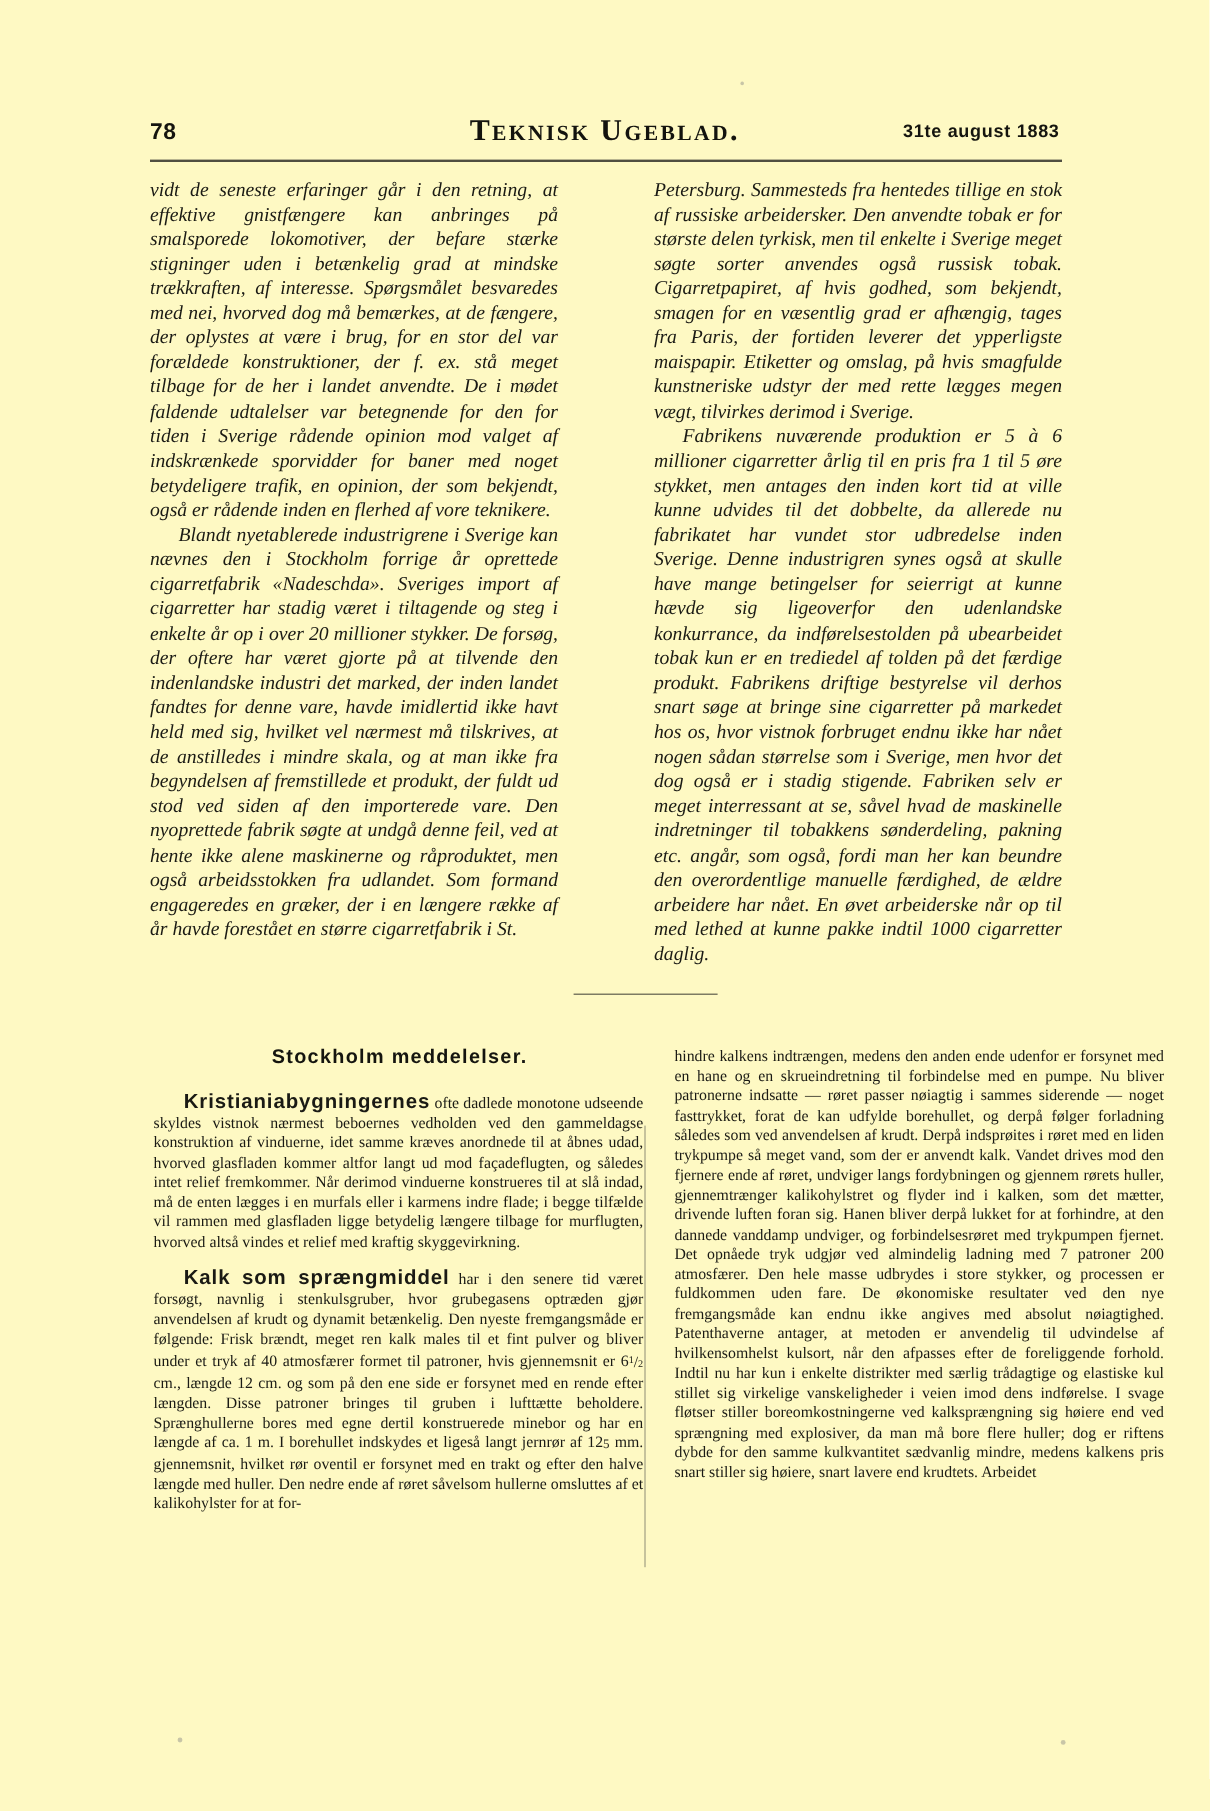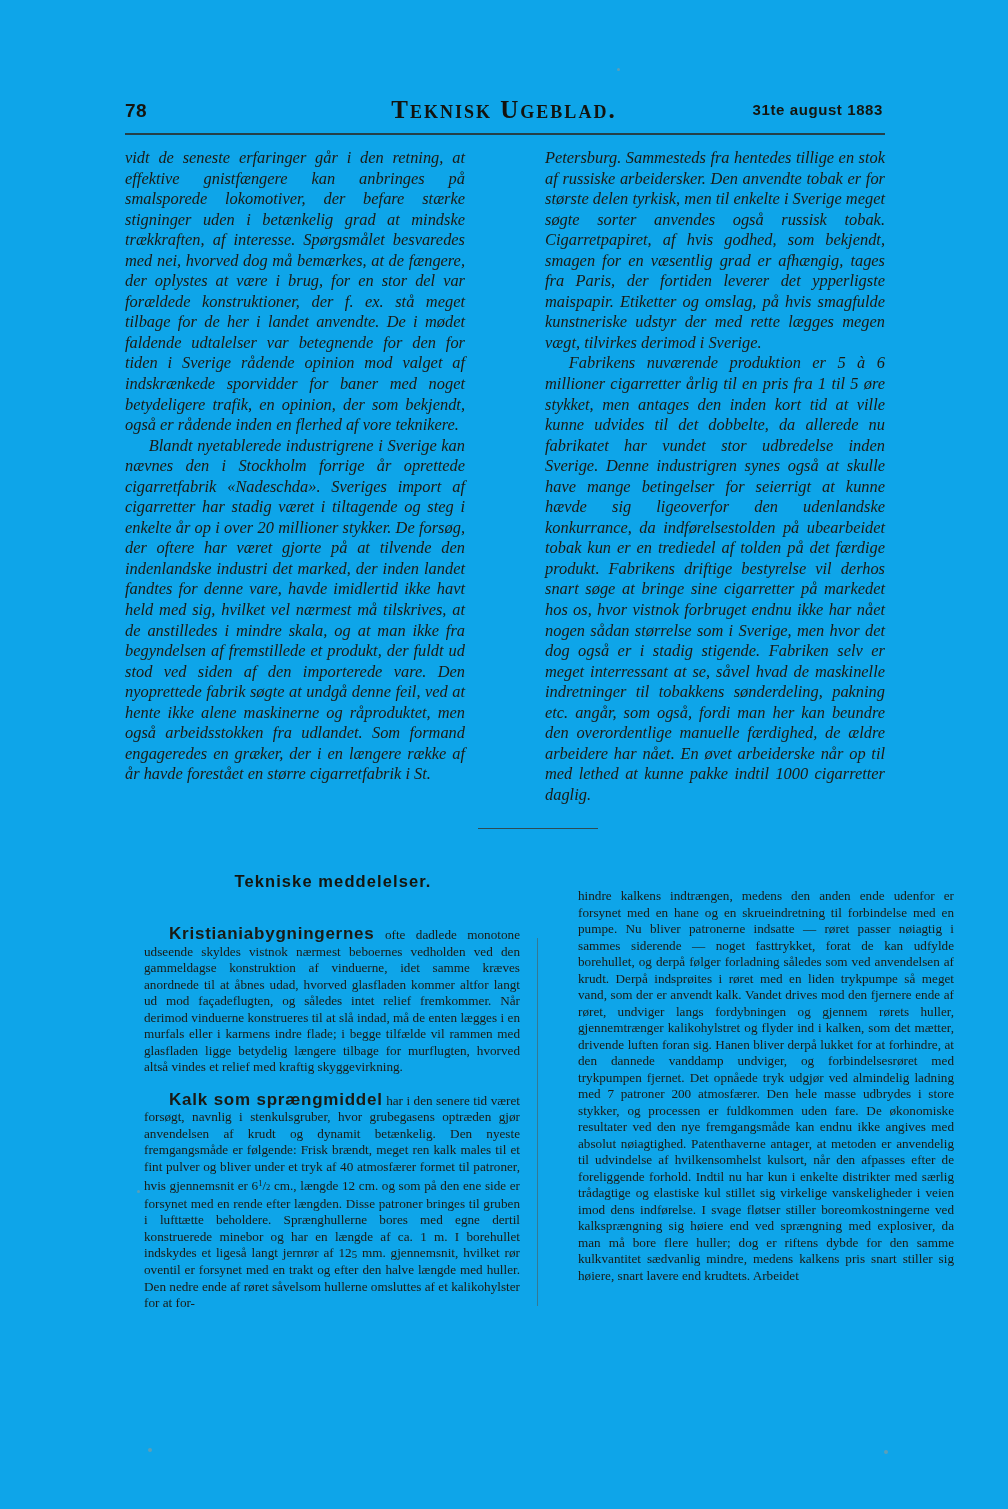--- a/index.html
+++ b/index.html
@@ -14,21 +14,21 @@
     font-family: "Liberation Serif", "DejaVu Serif", serif;
     color: #1a1a18;
     overflow: hidden;
   }
 
   .page {
     position: absolute;
     left: 0; top: 0;
     width: 1008px;
     height: 1509px;
-    background: #0ea5e9;
+    background: #fef9c3;
   }
 
   
   .masthead {
     position: absolute;
     left: 125px;
     top: 96px;
     width: 758px;
     height: 34px;
   }
@@ -139,21 +139,21 @@
     display: flex;
     justify-content: space-between;
   }
   .notice-col {
     width: 408px;
   }
   .notice-col.left {
     padding-top: 38px;
   }
   .notice-col p {
-    margin: 16px;
+    margin: 0;
     font-size: 13.2px;
     line-height: 16.5px;
     text-align: justify;
     text-justify: inter-word;
     color: #1a1a14;
   }
   .notice-col p + p {
     margin-top: 14px;
   }
   .notice-col p.indented {
@@ -210,21 +210,21 @@
     </div>
     <div class="article-col">
       <p>Petersburg. Sammesteds fra hentedes tillige en stok af russiske arbeidersker. Den anvendte tobak er for største delen tyrkisk, men til enkelte i Sverige meget søgte sorter anvendes også russisk tobak. Cigarretpapiret, af hvis godhed, som bekjendt, smagen for en væsentlig grad er afhængig, tages fra Paris, der fortiden leverer det ypperligste maispapir. Etiketter og omslag, på hvis smagfulde kunstneriske udstyr der med rette lægges megen vægt, tilvirkes derimod i Sverige.</p>
       <p>Fabrikens nuværende produktion er 5 à 6 millioner cigarretter årlig til en pris fra 1 til 5 øre stykket, men antages den inden kort tid at ville kunne udvides til det dobbelte, da allerede nu fabrikatet har vundet stor udbredelse inden Sverige. Denne industrigren synes også at skulle have mange betingelser for seierrigt at kunne hævde sig ligeoverfor den udenlandske konkurrance, da indførelsestolden på ubearbeidet tobak kun er en trediedel af tolden på det færdige produkt. Fabrikens driftige bestyrelse vil derhos snart søge at bringe sine cigarretter på markedet hos os, hvor vistnok forbruget endnu ikke har nået nogen sådan størrelse som i Sverige, men hvor det dog også er i stadig stigende. Fabriken selv er meget interressant at se, såvel hvad de maskinelle indretninger til tobakkens sønderdeling, pakning etc. angår, som også, fordi man her kan beundre den overordentlige manuelle færdighed, de ældre arbeidere har nået. En øvet arbeiderske når op til med lethed at kunne pakke indtil 1000 cigarretter daglig.</p>
     </div>
   </div>
 
   <div class="section-rule"></div>
 
   <div class="notices">
-    <div class="notices-heading">Tekniske meddelelser.</div>
+    <div class="notices-heading">Stockholm meddelelser.</div>
     <div class="notices-columns">
 
       <div class="notice-col left">
         <p class="indented"><span class="lead-in">Kristianiabygningernes</span><span> ofte dadlede monotone udseende skyldes vistnok nærmest beboernes vedholden ved den gammeldagse konstruktion af vinduerne, idet samme kræves anordnede til at åbnes udad, hvorved glasfladen kommer altfor langt ud mod façadeflugten, og således intet relief fremkommer. Når derimod vinduerne konstrueres til at slå indad, må de enten lægges i en murfals eller i karmens indre flade; i begge tilfælde vil rammen med glasfladen ligge betydelig længere tilbage for murflugten, hvorved altså vindes et relief med kraftig skyggevirkning.</span></p>
         <p class="indented"><span class="lead-in">Kalk som sprængmiddel</span><span> har i den senere tid været forsøgt, navnlig i stenkulsgruber, hvor grubegasens optræden gjør anvendelsen af krudt og dynamit betænkelig. Den nyeste fremgangsmåde er følgende: Frisk brændt, meget ren kalk males til et fint pulver og bliver under et tryk af 40 atmosfærer formet til patroner, hvis gjennemsnit er 6</span><span class="frac"><sup>1</sup>/<sub>2</sub></span><span> cm., længde 12 cm. og som på den ene side er forsynet med en rende efter længden. Disse patroner bringes til gruben i lufttætte beholdere. Sprænghullerne bores med egne dertil konstruerede minebor og har en længde af ca. 1 m. I borehullet indskydes et ligeså langt jernrør af 12</span><span class="smallnum">5</span><span> mm. gjennemsnit, hvilket rør oventil er forsynet med en trakt og efter den halve længde med huller. Den nedre ende af røret såvelsom hullerne omsluttes af et kalikohylster for at for-</span></p>
       </div>
 
       <div class="notice-col right">
         <p>hindre kalkens indtrængen, medens den anden ende udenfor er forsynet med en hane og en skrueindretning til forbindelse med en pumpe. Nu bliver patronerne indsatte — røret passer nøiagtig i sammes siderende — noget fasttrykket, forat de kan udfylde borehullet, og derpå følger forladning således som ved anvendelsen af krudt. Derpå indsprøites i røret med en liden trykpumpe så meget vand, som der er anvendt kalk. Vandet drives mod den fjernere ende af røret, undviger langs fordybningen og gjennem rørets huller, gjennemtrænger kalikohylstret og flyder ind i kalken, som det mætter, drivende luften foran sig. Hanen bliver derpå lukket for at forhindre, at den dannede vanddamp undviger, og forbindelsesrøret med trykpumpen fjernet. Det opnåede tryk udgjør ved almindelig ladning med 7 patroner 200 atmosfærer. Den hele masse udbrydes i store stykker, og processen er fuldkommen uden fare. De økonomiske resultater ved den nye fremgangsmåde kan endnu ikke angives med absolut nøiagtighed. Patenthaverne antager, at metoden er anvendelig til udvindelse af hvilkensomhelst kulsort, når den afpasses efter de foreliggende forhold. Indtil nu har kun i enkelte distrikter med særlig trådagtige og elastiske kul stillet sig virkelige vanskeligheder i veien imod dens indførelse. I svage fløtser stiller boreomkostningerne ved kalksprængning sig høiere end ved sprængning med explosiver, da man må bore flere huller; dog er riftens dybde for den samme kulkvantitet sædvanlig mindre, medens kalkens pris snart stiller sig høiere, snart lavere end krudtets. Arbeidet</p>
       </div>

